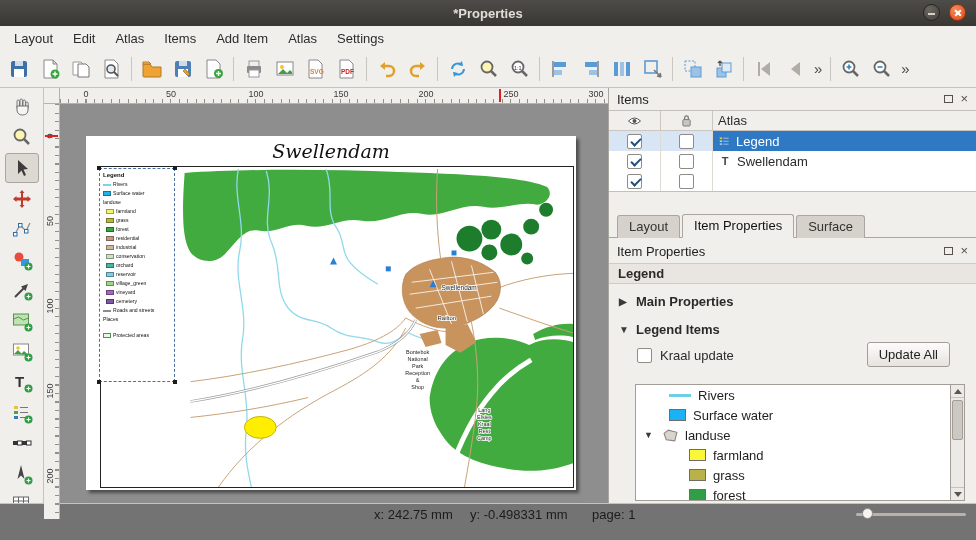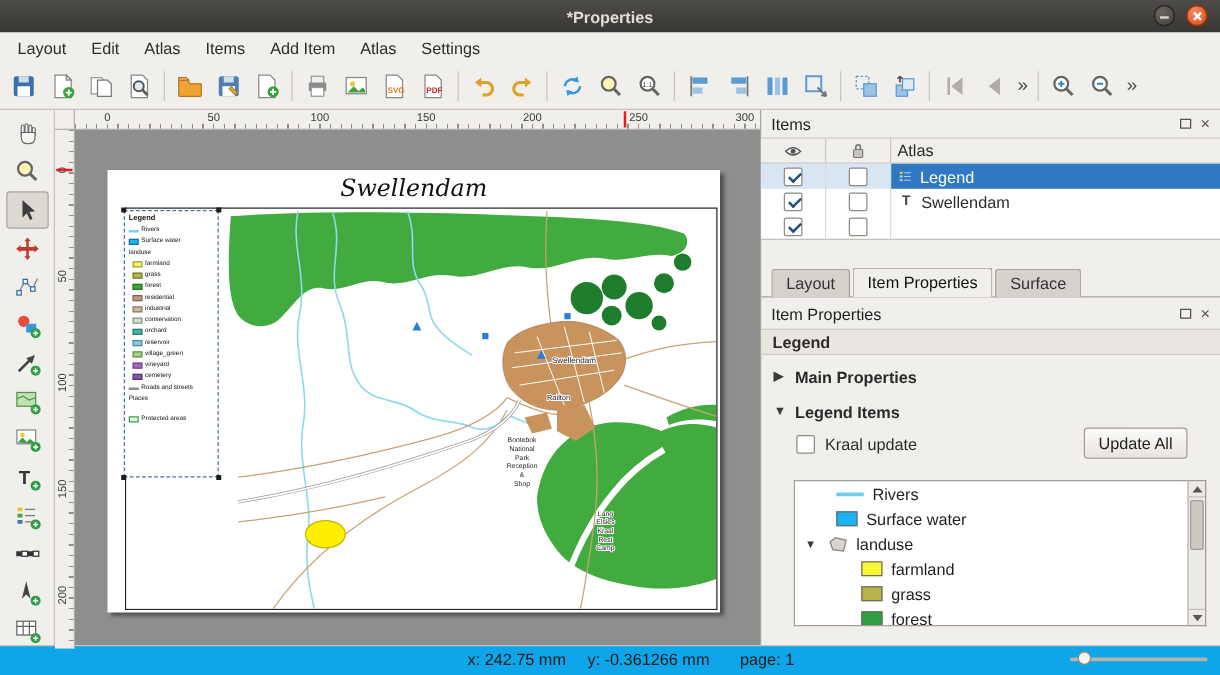--- a/index.html
+++ b/index.html
@@ -102,21 +102,21 @@
 .texp{width:12px;font-size:9px;color:#3a3a3a;flex:0 0 auto;margin-left:8px}
 #tree-sbar{position:absolute;left:342px;top:100px;width:14px;height:117px;background:#eceae6;border:1px solid #a29d96;border-left:none}
 .sb-arr{position:absolute;left:0;right:0;height:13px;display:flex;align-items:center;justify-content:center}
 .sb-arr.up{top:0;border-bottom:1px solid #c5c1bb}
 .sb-arr.dn{bottom:0;border-top:1px solid #c5c1bb}
 .tri-up{width:0;height:0;border-left:4px solid transparent;border-right:4px solid transparent;border-bottom:5px solid #5a564f}
 .tri-dn{width:0;height:0;border-left:4px solid transparent;border-right:4px solid transparent;border-top:5px solid #5a564f}
 #sb-thumb{position:absolute;left:1px;right:1px;top:15px;height:40px;background:#ccc8c2;border:1px solid #a29d96;border-radius:2px}
 
 
-#statusbar{position:absolute;left:0;bottom:0;right:0;height:24px;background:#0ea5e9;border-top:1px solid #c6c2bd;font-size:13px;color:#1c1c1c}
+#statusbar{position:absolute;left:0;bottom:0;right:0;height:37px;background:#737373;border-top:1px solid #c6c2bd;font-size:13px;color:#1c1c1c}
 #sb-x{position:absolute;left:374px;top:3px}
 #sb-y{position:absolute;left:470px;top:3px}
 #sb-page{position:absolute;left:592px;top:3px}
 #zoom-combo{position:absolute;left:690px;top:1px;width:150px;height:19px;background:#fff;border:1px solid #9a958e;border-radius:2px;display:flex;align-items:center}
 #zoom-combo input{border:none;outline:none;flex:1;font-size:13px;padding-left:6px;background:transparent;color:#1c1c1c}
 #combo-arrow{width:17px;height:100%;background:linear-gradient(#f5f3f0,#e2ded8);border-left:1px solid #b3afa8;display:flex;align-items:center;justify-content:center}
 #zoom-slider{position:absolute;left:856px;right:10px;top:0;height:21px}
 #zoom-slider .track{position:absolute;left:0;right:0;top:9px;height:3px;background:#b7b3ac;border-radius:2px}
 #zoom-slider .handle{position:absolute;left:6px;top:4px;width:11px;height:11px;border-radius:50%;background:#f6f4f1;border:1px solid #8d8982}
 </style>
@@ -761,21 +761,21 @@
           <span class="sb-arr dn">
               <span class="tri-dn"></span>
             </span>
         </div>
       </div>
     </div>
   </div>
 
   <div id="statusbar">
     <span id="sb-x">x: 242.75 mm</span>
-    <span id="sb-y">y: -0.361266 mm</span>
+    <span id="sb-y">y: -0.498331 mm</span>
     <span id="sb-page">page: 1</span>
     <span id="zoom-slider">
       <span class="track"></span>
       <span class="handle"></span>
     </span>
   </div>
 
 </div>
 
 </body></html>

